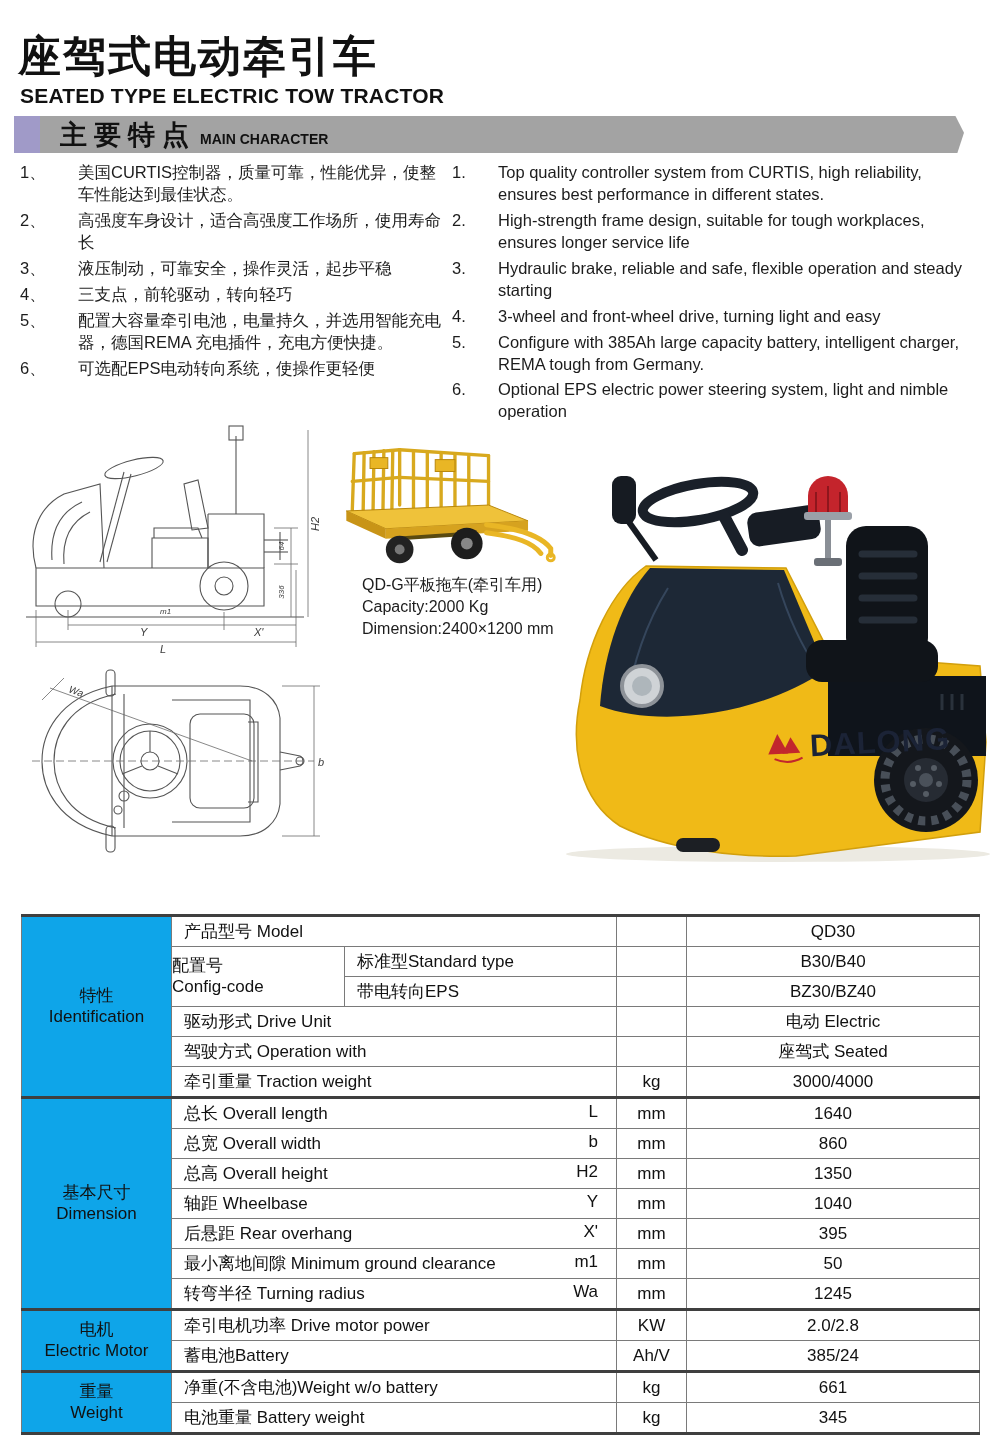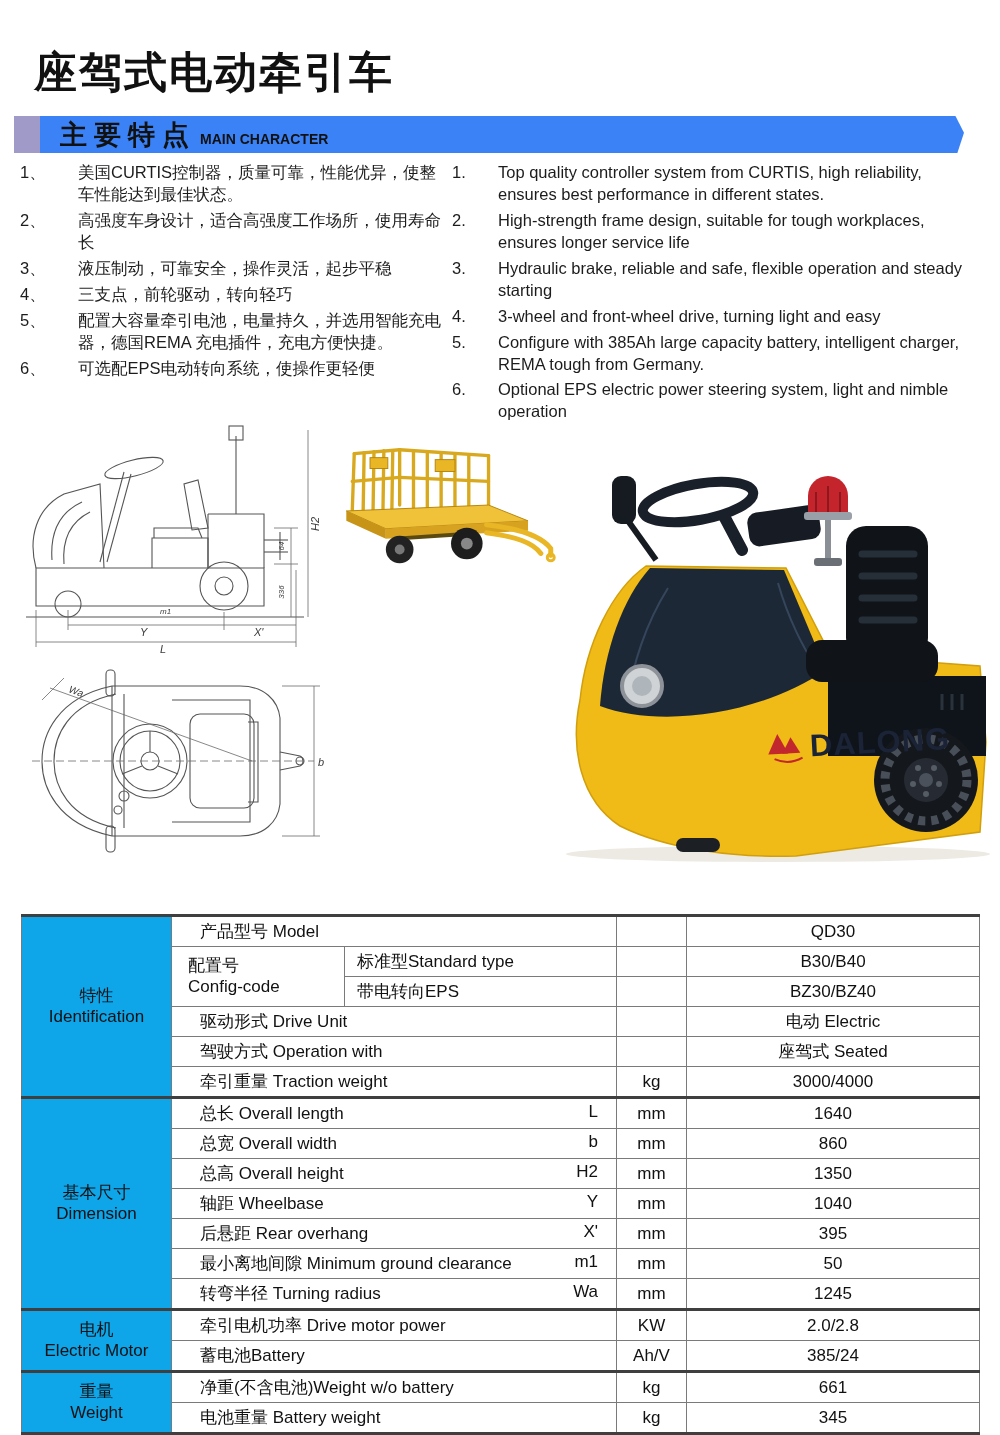--- a/index.html
+++ b/index.html
@@ -4,26 +4,26 @@
 <style>
   html,body{margin:0;padding:0;}
   body{
     width:1000px;height:1435px;background:#ffffff;
     font-family:"Liberation Sans","DejaVu Sans",sans-serif;
     color:#1a1a1a;
   }
   .page{position:absolute;left:0;top:0;width:1000px;height:1435px;overflow:hidden;background:#fff;}
 
   
-  .title-zh{position:absolute;left:18px;top:28px;margin:16px;font-size:43px;font-weight:900;letter-spacing:2px;color:#111;}
+  .title-zh{position:absolute;left:18px;top:28px;margin:0;font-size:43px;font-weight:900;letter-spacing:2px;color:#111;}
   .title-en{position:absolute;left:20px;top:84px;font-size:21px;font-weight:700;letter-spacing:0.2px;color:#111;}
 
   
   .section-bar{
-    position:absolute;left:14px;width:950px;height:37px;background:#3b82f6;
+    position:absolute;left:14px;width:950px;height:37px;background:#a3a3a3;
     display:flex;align-items:center;
     clip-path:polygon(0 0,99.1% 0,100% 45%,99.3% 100%,0 100%);
   }
   .bar-features{top:116px;}
   .bar-technical{top:871px;}
   .accent{width:26px;align-self:stretch;background:#a09ac8;margin-right:20px;}
   .bar-zh{font-size:27px;font-weight:800;letter-spacing:7px;color:#111;white-space:nowrap;}
   .bar-en{font-size:14px;font-weight:700;margin-left:4px;padding-top:8px;color:#111;white-space:nowrap;}
 
   
@@ -49,33 +49,34 @@
   .tech-table{
     position:absolute;left:21px;top:914px;width:958px;
     border-collapse:collapse;table-layout:fixed;
     font-size:17px;color:#111;
     border:1px solid #7a7a7a;border-bottom:3px solid #3f3f3f;
   }
   .tech-table td{border:1px solid #7a7a7a;height:29px;padding:0 4px;overflow:hidden;white-space:nowrap;background:#fff;}
   .tech-table tr.sec-start td{border-top:3px solid #3f3f3f;}
   .tech-table td.cat{background:#0ea5e9;text-align:center;padding:0;}
   .cat-zh,.cat-en{line-height:1.22;}
-  .tech-table td.group{padding-left:16px;}
+  .tech-table td.group{padding-left:0;}
   .group-zh,.group-en{line-height:1.2;}
   .tech-table td.sub{padding-left:12px;}
-  .tech-table td.label{padding-left:28px;}
+  .tech-table td.label{padding-left:12px;}
   .tech-table td.label .sym{float:right;padding-right:14px;}
   .tech-table td.unit,.tech-table td.value{text-align:center;}
 </style>
 </head>
 <body>
 
 <div class="page">
 
   <h1 class="title-zh">座驾式电动牵引车</h1>
+  <div class="title-en">SEATED TYPE ELECTRIC TOW TRACTOR</div>
 
   <div class="section-bar bar-features">
     <div class="accent"></div>
     <span class="bar-zh">主要特点</span>
     <span class="bar-en">MAIN CHARACTER</span>
   </div>
 
   <div class="features">
     <div class="col-zh" id="feat-zh">
         <div class="feat-item">
@@ -245,20 +246,25 @@
       <line x1="58" y1="110" x2="132" y2="105" stroke="#5a4a10" stroke-width="4"></line>
       <circle cx="62" cy="121" r="14" fill="#222222"></circle>
       <circle cx="62" cy="121" r="5" fill="#777777"></circle>
       <circle cx="130" cy="115" r="16" fill="#1d1d1d"></circle>
       <circle cx="130" cy="115" r="6" fill="#888888"></circle>
       <path d="M 150 96 C 185 100 206 108 215 120 L 215 127" stroke="#e9b625" stroke-width="5" fill="none" stroke-linecap="round"></path>
       <path d="M 150 104 C 180 108 197 114 205 125" stroke="#e9b625" stroke-width="5" fill="none" stroke-linecap="round"></path>
       <circle cx="215" cy="129" r="3.5" fill="none" stroke="#e9b625" stroke-width="3"></circle>
     </svg>
 
+    <div class="caption">
+      <div>QD-G平板拖车(牵引车用)</div>
+      <div>Capacity:2000 Kg</div>
+      <div>Dimension:2400×1200 mm</div>
+    </div>
 
     <svg class="tractor" viewBox="0 0 472 448">
       <ellipse cx="250" cy="436" rx="212" ry="8" fill="#eceae2"></ellipse>
 
       <path d="M 118 148
                C 84 172 58 225 52 282
                C 42 330 52 382 92 408
                C 140 432 210 440 268 438
                L 452 414
                L 458 324

